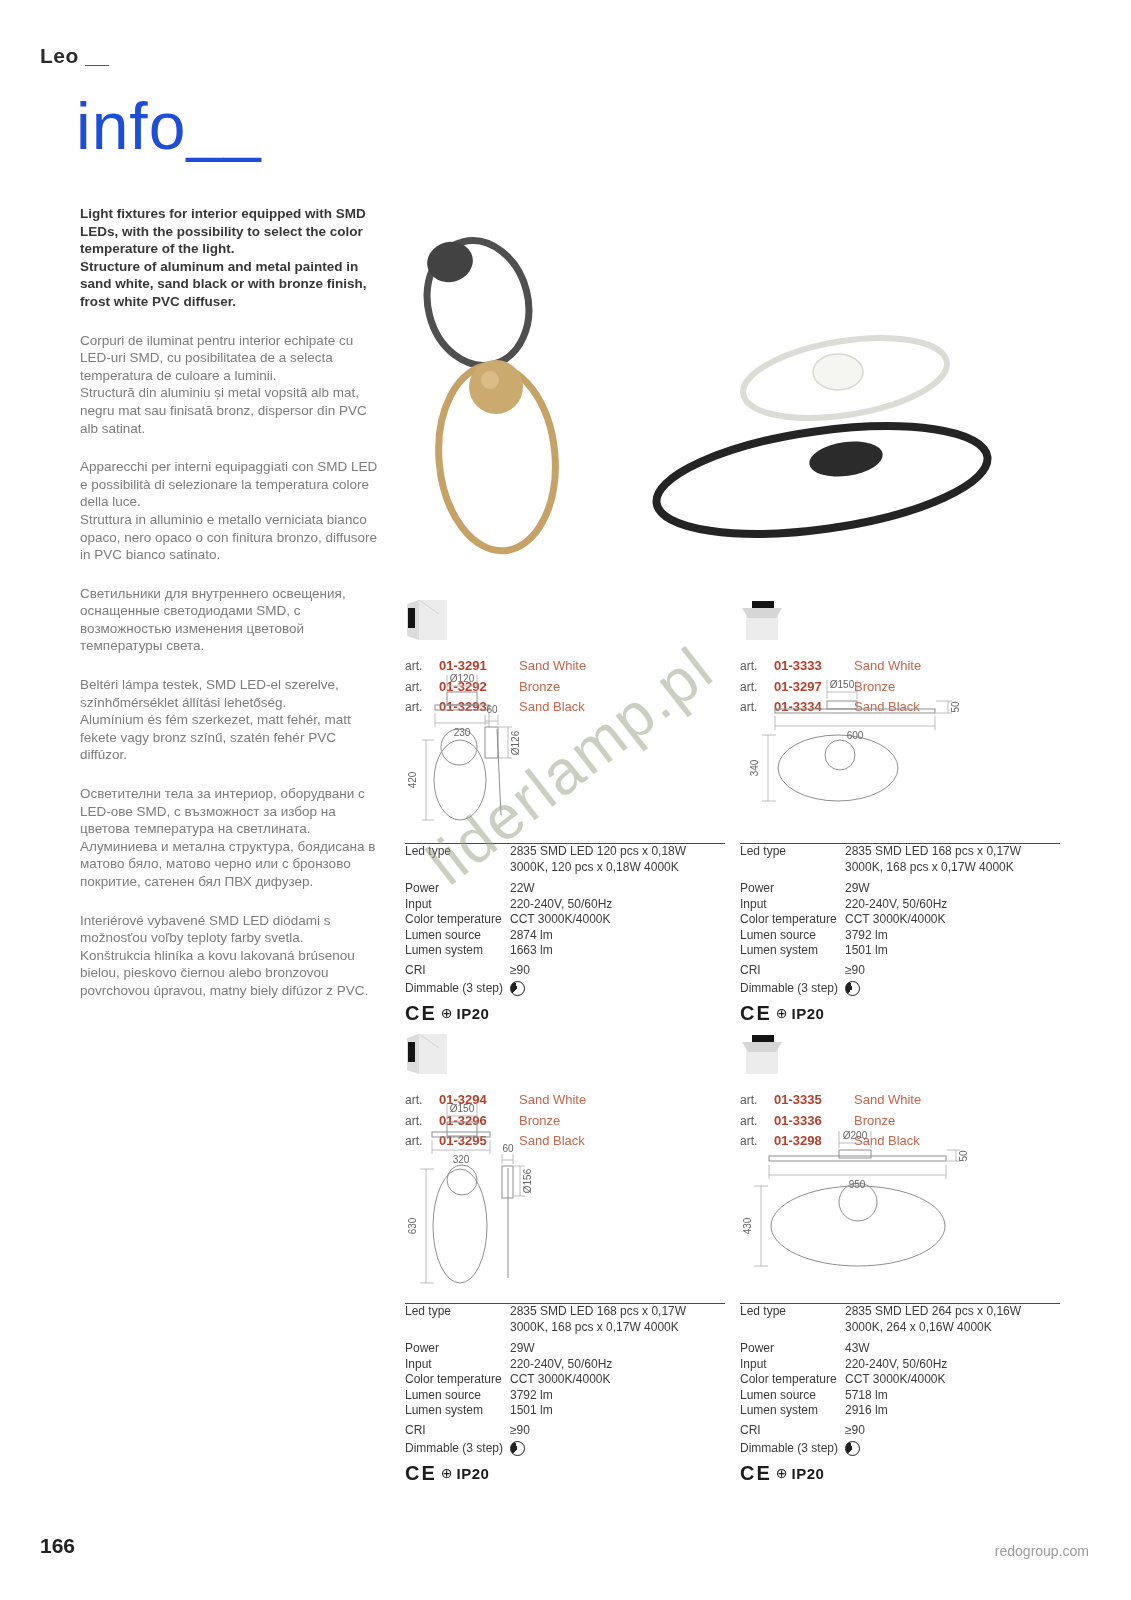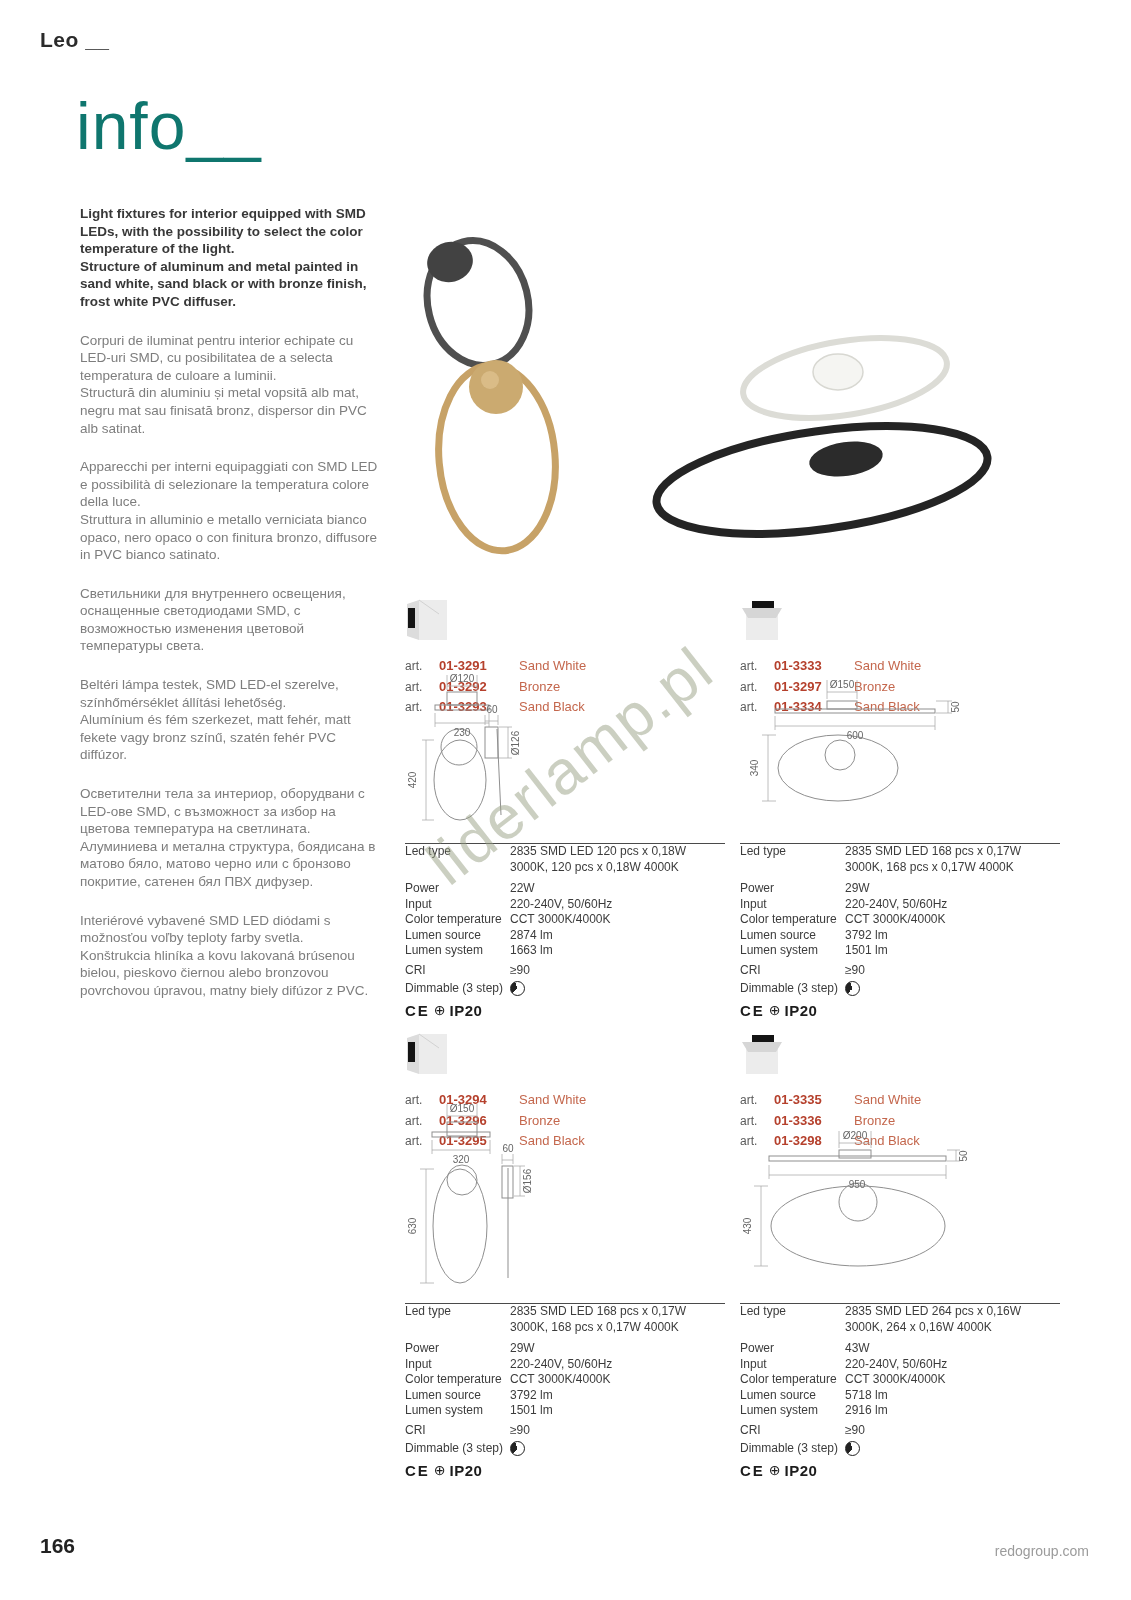--- a/index.html
+++ b/index.html
@@ -1,40 +1,40 @@
 <!DOCTYPE html>
 <html><head>
 <meta charset="utf-8">
 <style>
   html,body{margin:0;padding:0;background:#fff;}
   .page{position:relative;width:1131px;height:1600px;background:#ffffff;overflow:hidden;
         font-family:"Liberation Sans",sans-serif;color:#333;}
-  .brand{position:absolute;left:40px;top:28px;font-size:21px;font-weight:bold;color:#2b2b2b;letter-spacing:.5px;}
-  .title{position:absolute;left:76px;top:88px;font-size:66px;font-weight:300;color:#0f766e;letter-spacing:1px;}
+  .brand{position:absolute;left:40px;top:44px;font-size:21px;font-weight:bold;color:#2b2b2b;letter-spacing:.5px;}
+  .title{position:absolute;left:76px;top:88px;font-size:66px;font-weight:300;color:#1d4ed8;letter-spacing:1px;}
   .intro{position:absolute;left:80px;top:205px;width:302px;font-size:13.5px;line-height:17.6px;color:#7d7d7d;}
   .intro .block{margin-bottom:21px;}
   .intro .block.en{font-weight:bold;color:#383838;}
   .artblock{position:absolute;display:flex;gap:12px;align-items:flex-start;flex-direction:column;}
   .mounticon{flex:none;}
   .artrows{padding-top:2px;}
   .artrow{display:flex;align-items:baseline;font-size:13px;line-height:19.5px;}
   .artlbl{width:34px;color:#5a5a5a;font-size:12px;}
   .artcode{width:80px;font-weight:bold;color:#b5402c;}
   .artfinish{color:#c4674d;}
   .spec{position:absolute;width:320px;border-top:1px solid #4a4a4a;}
   .srow{display:flex;font-size:12px;line-height:15.5px;color:#3c3c3c;}
   .slabel{width:105px;flex:none;}
   .sval{flex:1;}
   .srow.led{margin-bottom:6px;}
   .srow.cri{margin-top:4px;}
   .srow.dim{margin-top:3px;align-items:center;}
   .dimicon{display:inline-block;width:13px;height:13px;border-radius:50%;border:1.3px solid #222;
            background:conic-gradient(from 225deg,#222 0 115deg,#fff 115deg 360deg);}
   .cert{margin-top:5px;display:flex;align-items:center;gap:4px;color:#1c1c1c;}
-  .cert .ce{font-size:15px;font-weight:bold;letter-spacing:2px;}
+  .cert .ce{font-size:20px;font-weight:bold;letter-spacing:2px;}
   .cert .earth{font-size:14px;}
   .cert .ip{font-size:15px;font-weight:bold;letter-spacing:.5px;}
   .diag text{fill:#666;font-size:10px;font-family:"Liberation Sans",sans-serif;text-anchor:middle;}
   .diag .obj{fill:none;stroke:#8f8f8f;stroke-width:1;}
   .diag .dl{stroke:#a8a8a8;stroke-width:.75;}
   .watermark{position:absolute;left:340px;top:730px;width:460px;text-align:center;
              transform:rotate(-38deg);font-size:62px;color:rgba(152,160,132,.5);
              letter-spacing:2px;pointer-events:none;z-index:40;}
   .pagenum{position:absolute;left:40px;top:1534px;font-size:21px;font-weight:bold;color:#222;}
   .site{position:absolute;right:42px;top:1543px;font-size:14px;color:#9b9b9b;}

